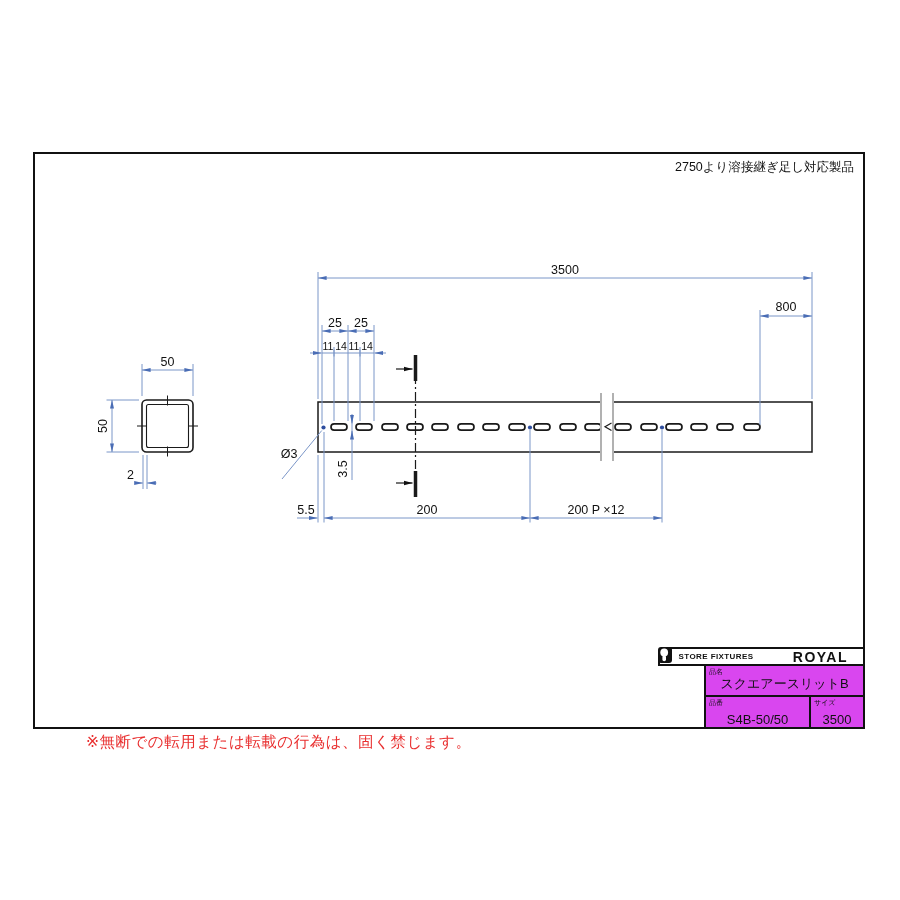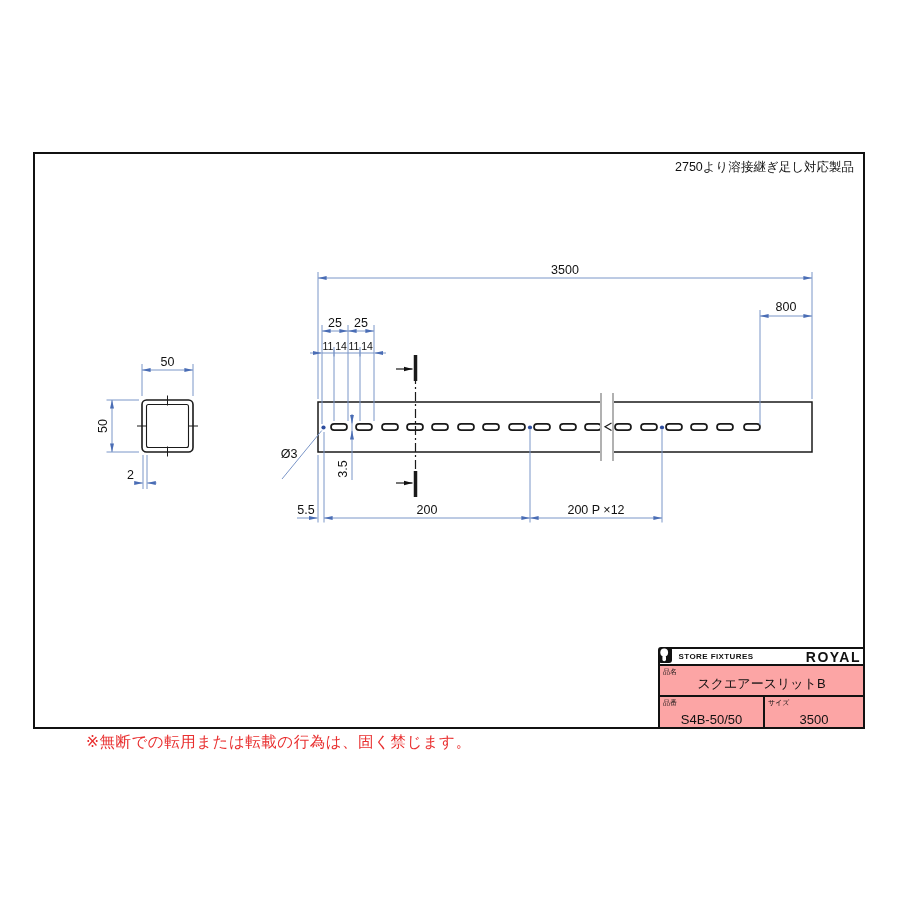--- a/index.html
+++ b/index.html
@@ -12,23 +12,23 @@
   svg{position:absolute;left:0;top:0;}
   svg text{font-family:"Liberation Sans","DejaVu Sans",sans-serif;fill:#111;font-size:12.5px;}
   svg text.sm{font-size:10.5px;}
   .dim{stroke:#7b96c8;stroke-width:1;fill:none;}
   .blk{stroke:#1a1a1a;fill:none;}
   
   #tb{position:absolute;left:658px;top:647px;width:207px;height:82px;border-radius:19px;}
   #tb .hdr{box-sizing:border-box;height:19px;border:2px solid #111;border-radius:9px 0 0 0;
            display:flex;align-items:center;background:#fff;}
   #tb .hdr .store{flex:0 0 112px;text-align:center;font-size:8px;font-weight:600;letter-spacing:0.4px;}
-  #tb .hdr .brandwrap{flex:1;display:flex;align-items:center;justify-content:flex-end;padding-right:2px;gap:2px;}
+  #tb .hdr .brandwrap{flex:1;display:flex;align-items:center;justify-content:flex-end;padding-right:15px;gap:2px;}
   #tb .hdr .brand{font-size:14px;font-weight:bold;letter-spacing:1.5px;line-height:1;}
-  #tb .body{box-sizing:border-box;border:2px solid #111;border-top:none;height:63px;background:#fca5a5;}
+  #tb .body{box-sizing:border-box;border:2px solid #111;border-top:none;height:63px;background:#d946ef;margin-left:46px;}
   #tb .rowname{position:relative;height:31px;border-bottom:2px solid #111;box-sizing:border-box;}
   #tb .rowbot{display:flex;height:32px;}
   #tb .cell{position:relative;box-sizing:border-box;}
   #tb .cell.left{width:105px;border-right:2px solid #111;}
   #tb .cell.right{flex:1;}
   #tb .lbl{position:absolute;left:3px;top:1px;font-size:7px;}
   #tb .val{position:absolute;left:0;right:0;bottom:2px;text-align:center;font-size:13px;}
 </style>
 </head>
 <body>

